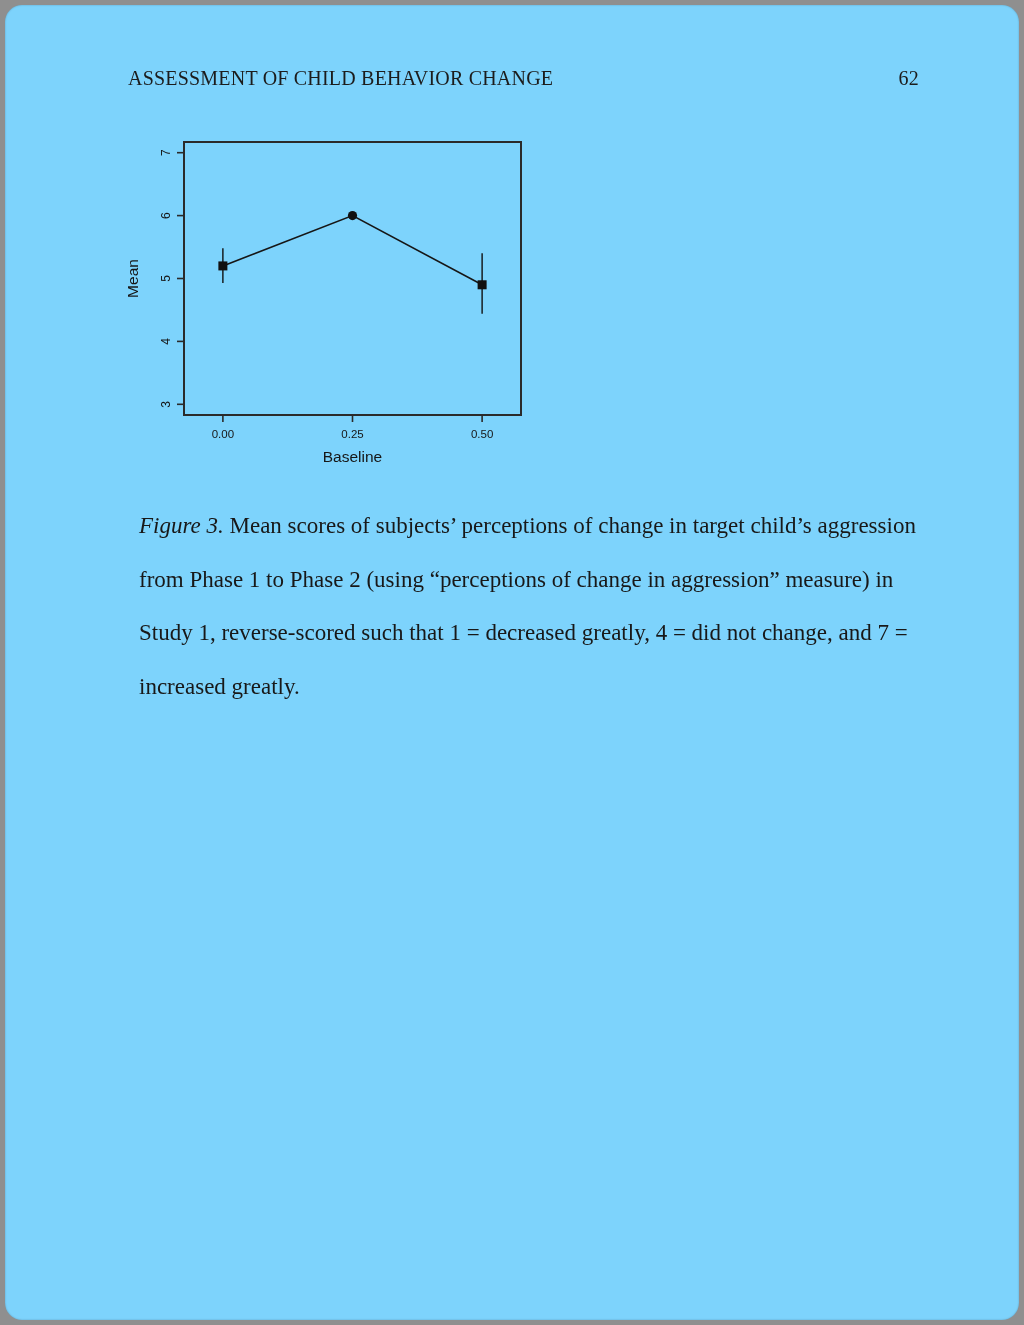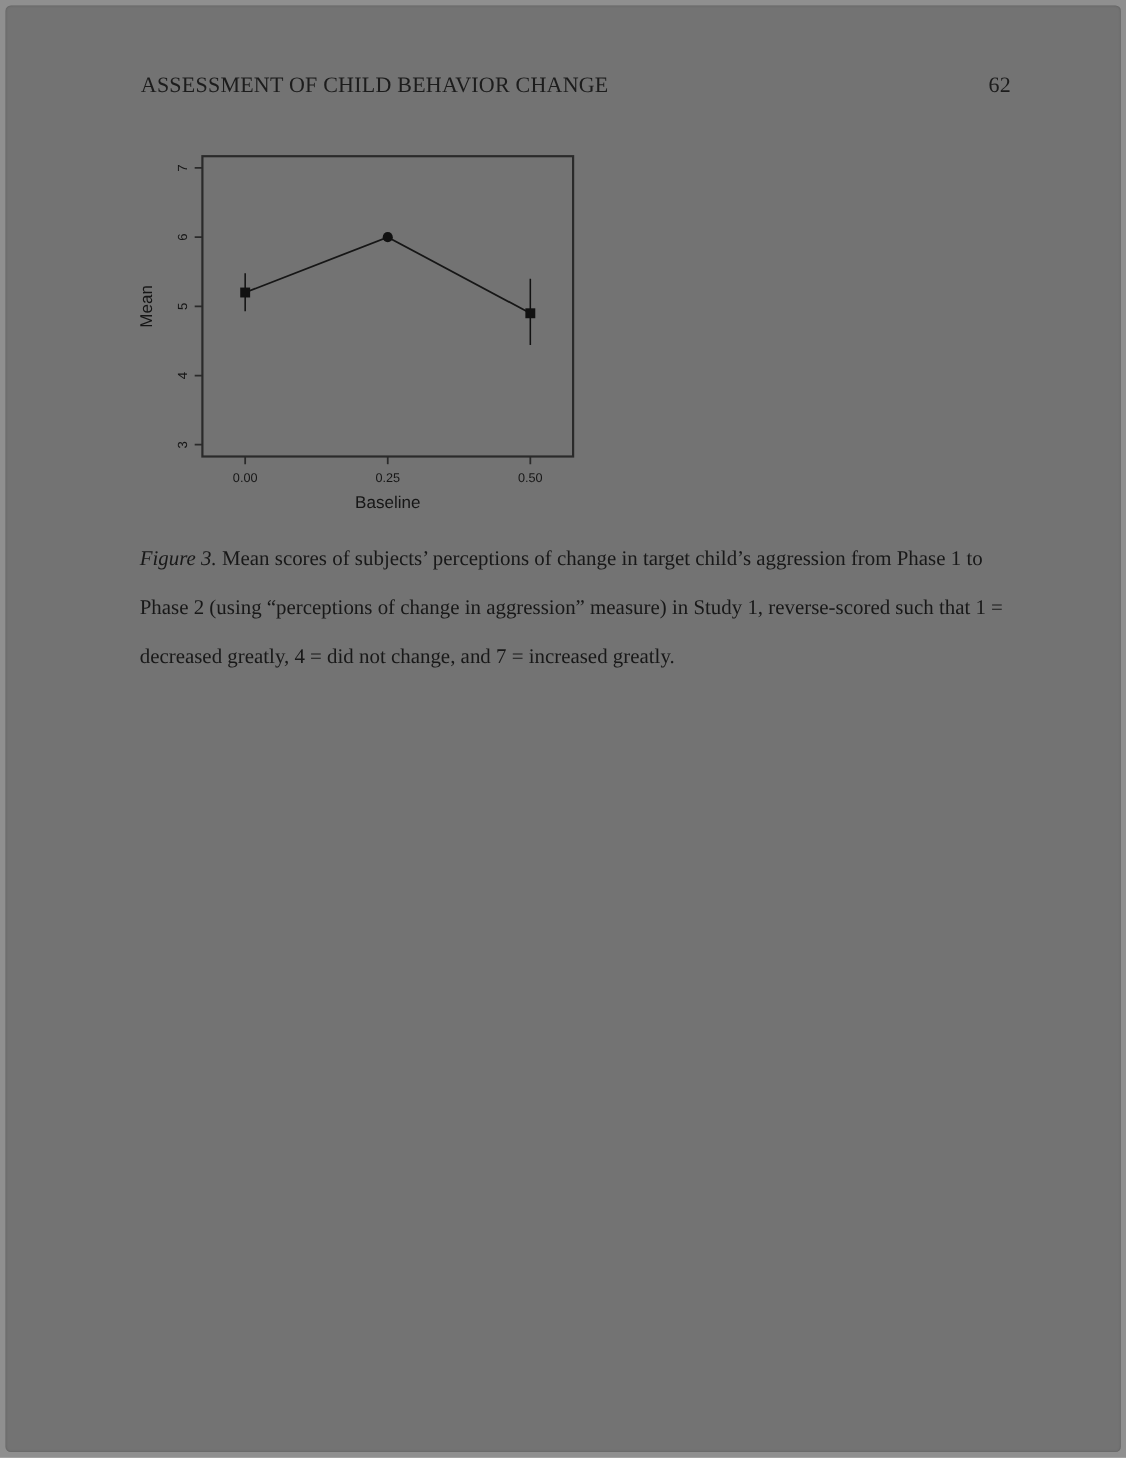--- a/index.html
+++ b/index.html
@@ -2,41 +2,41 @@
 <html><head>
 <meta charset="utf-8">
 <style>
   html, body { margin: 0; padding: 0; background: #b9b9b9; }
   .viewport {
     position: relative; width: 1024px; height: 1325px;
     background: #8f8f8f; overflow: hidden;
   }
   .page {
     position: absolute; left: 5px; top: 5px; right: 5px; bottom: 5px;
-    background: #737373; border-radius: 5px;
+    background: #7dd3fc; border-radius: 17px;
     box-shadow: inset 0 0 2px rgba(0,0,0,.25);
   }
   .page-header {
     position: absolute; left: 123px; right: 100px; top: 62px;
     display: flex; justify-content: space-between; align-items: baseline;
     font-family: "Liberation Serif", serif; font-size: 20px; color: #1c1c1c;
     letter-spacing: 0.2px;
   }
   .figure-wrap {
     position: absolute; left: 100px; top: 120px; width: 420px; height: 345px;
   }
   .figure-wrap svg { display: block; width: 420px; height: 345px; }
   svg text {
     font-family: "Liberation Sans", sans-serif;
     fill: #161616;
   }
   .caption {
     position: absolute; left: 122px; top: 482px; width: 792px;
-    font-family: "Liberation Serif", serif; font-size: 19px; color: #181818;
-    line-height: 2.33; text-align: left; margin: 0;
+    font-family: "Liberation Serif", serif; font-size: 23px; color: #181818;
+    line-height: 2.33; text-align: left; margin: 12px;
   }
   .caption .fig-label { font-style: italic; }
 </style>
 </head>
 <body>
 
 <div class="viewport">
   <div class="page">
 
     <header class="page-header">

